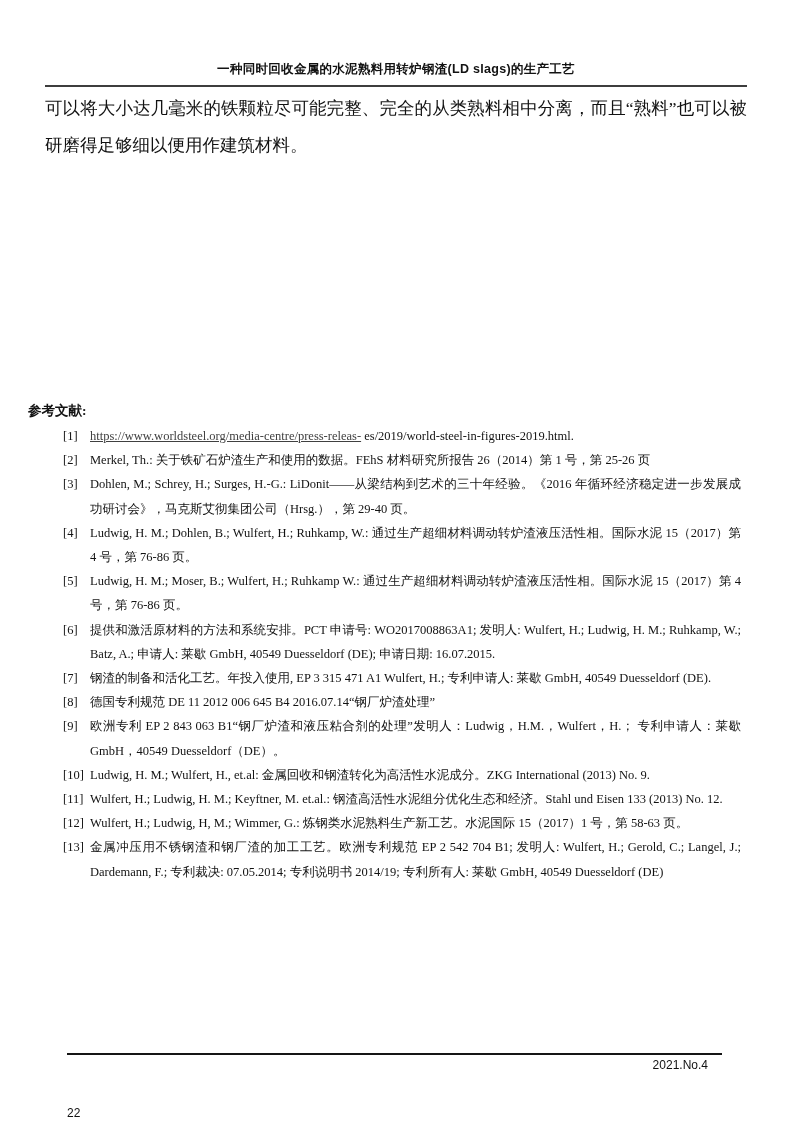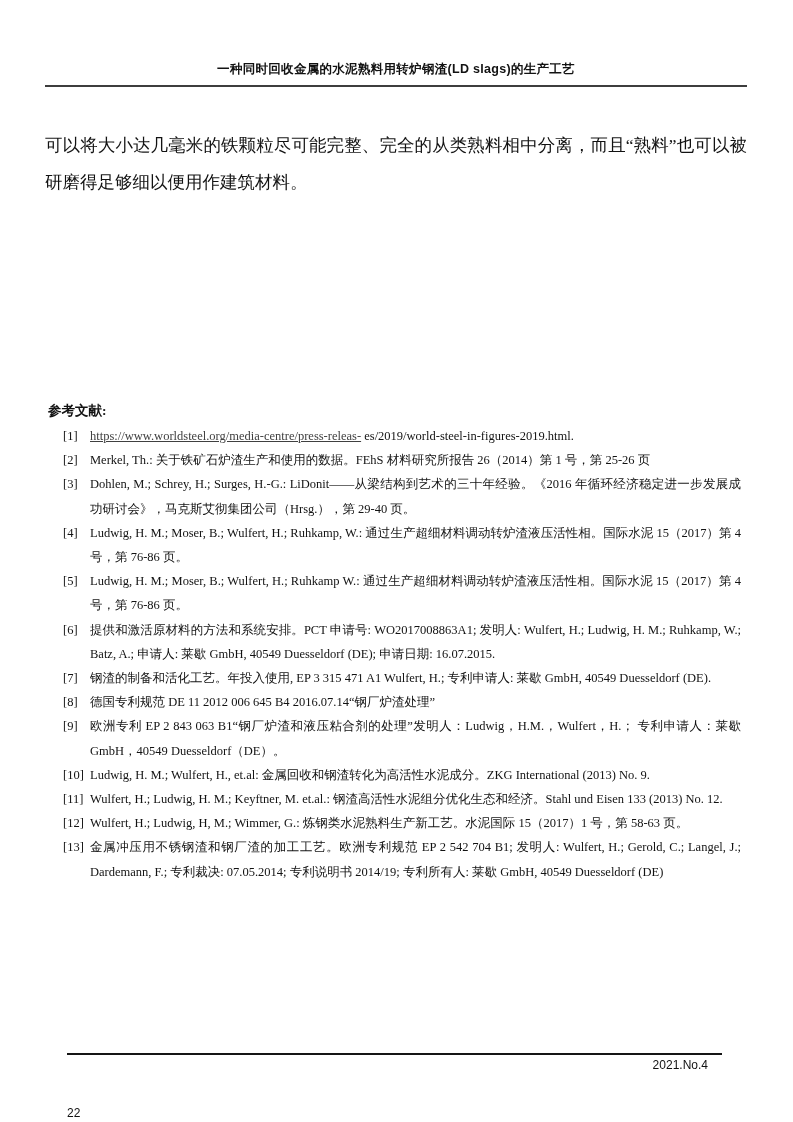--- a/index.html
+++ b/index.html
@@ -18,27 +18,27 @@
     font-weight:700; font-size:12.5px; letter-spacing:0.3px;
     white-space:nowrap;
   }
   .header-rule {
     position:absolute; top:85px; left:45px; width:702px;
     border-top:2.5px solid #3d3d3d; height:0;
   }
   .body-text {
     position:absolute; top:90px; left:45px; width:702px;
     font-size:17.5px; line-height:36.6px;
-    text-align:justify; text-justify:inter-ideograph;margin-top:37px;
+    text-align:justify; text-justify:inter-ideograph;
   }
   .body-text p { margin:0; }
   .body-text p + p { text-indent:2em; margin-top:3px; }
 
   .refs-heading {
-    position:absolute; top:402px; left:48px;
+    position:absolute; top:402px; left:28px;
     font-size:13.5px; font-weight:700;
   }
   .refs {
     position:absolute; top:424px; left:63px; width:678px;
     font-size:12.5px; line-height:24.2px;
     text-align:justify;
   }
   .ref-item { position:relative; padding-left:27px; }
   .ref-num  { position:absolute; left:0; top:0; }
   .seg-n    { font-style:normal; }
@@ -69,21 +69,21 @@
   <div class="body-text">
     <p>可以将大小达几毫米的铁颗粒尽可能完整、完全的从类熟料相中分离，而且“熟料”也可以被研磨得足够细以便用作建筑材料。</p>
   </div>
 
   <div class="refs-heading">参考文献:</div>
 
   <div class="refs">
       <div class="ref-item"><span class="ref-num">[1]</span><span class="ref-text"><span class="seg-link">https://www.worldsteel.org/media-centre/press-releas-</span><span class="seg-n"> es/2019/world-steel-in-figures-2019.html.</span></span></div>
       <div class="ref-item"><span class="ref-num">[2]</span><span class="ref-text"><span class="seg-n">Merkel, Th.: </span><span class="seg-i">关于铁矿石炉渣生产和使用的数据。</span><span class="seg-n">FEhS </span><span class="seg-i">材料研究所报告 26（2014）第 1 号，第 25-26 页</span></span></div>
       <div class="ref-item"><span class="ref-num">[3]</span><span class="ref-text"><span class="seg-n">Dohlen, M.; Schrey, H.; Surges, H.-G.: LiDonit——</span><span class="seg-i">从梁结构到艺术的三十年经验。《2016 年循环经济稳定进一步发展成功研讨会》，马克斯艾彻集团公司（Hrsg.），第 29-40 页。</span></span></div>
-      <div class="ref-item"><span class="ref-num">[4]</span><span class="ref-text"><span class="seg-n">Ludwig, H. M.; Moser, B.; Wulfert, H.; Ruhkamp, W.: </span><span class="seg-i">通过生产超细材料调动转炉渣液压活性相。国际水泥 15（2017）第 4 号，第 76-86 页。</span></span></div>
+      <div class="ref-item"><span class="ref-num">[4]</span><span class="ref-text"><span class="seg-n">Ludwig, H. M.; Dohlen, B.; Wulfert, H.; Ruhkamp, W.: </span><span class="seg-i">通过生产超细材料调动转炉渣液压活性相。国际水泥 15（2017）第 4 号，第 76-86 页。</span></span></div>
       <div class="ref-item"><span class="ref-num">[5]</span><span class="ref-text"><span class="seg-n">Ludwig, H. M.; Moser, B.; Wulfert, H.; Ruhkamp W.: </span><span class="seg-i">通过生产超细材料调动转炉渣液压活性相。国际水泥 15（2017）第 4 号，第 76-86 页。</span></span></div>
       <div class="ref-item"><span class="ref-num">[6]</span><span class="ref-text"><span class="seg-i">提供和激活原材料的方法和系统安排。</span><span class="seg-n">PCT </span><span class="seg-i">申请号</span><span class="seg-n">: WO2017008863A1;  </span><span class="seg-i">发明人</span><span class="seg-n">: Wulfert, H.; Ludwig, H. M.; Ruhkamp, W.; Batz, A.;  </span><span class="seg-i">申请人</span><span class="seg-n">: </span><span class="seg-i">莱歇</span><span class="seg-n"> GmbH, 40549 Duesseldorf (DE);  </span><span class="seg-i">申请日期</span><span class="seg-n">: 16.07.2015.</span></span></div>
       <div class="ref-item"><span class="ref-num">[7]</span><span class="ref-text"><span class="seg-i">钢渣的制备和活化工艺。年投入使用</span><span class="seg-n">, EP 3 315 471 A1 Wulfert, H.;  </span><span class="seg-i">专利申请人</span><span class="seg-n">: </span><span class="seg-i">莱歇</span><span class="seg-n"> GmbH, 40549 Duesseldorf (DE).</span></span></div>
       <div class="ref-item"><span class="ref-num">[8]</span><span class="ref-text"><span class="seg-i">德国专利规范 DE 11 2012 006 645 B4 2016.07.14“钢厂炉渣处理”</span></span></div>
       <div class="ref-item"><span class="ref-num">[9]</span><span class="ref-text"><span class="seg-i">欧洲专利 EP 2 843 063 B1“钢厂炉渣和液压粘合剂的处理”发明人：</span><span class="seg-n">Ludwig，H.M.，Wulfert，H.； </span><span class="seg-i">专利申请人：莱歇</span><span class="seg-n"> GmbH，40549 Duesseldorf（DE）。</span></span></div>
       <div class="ref-item"><span class="ref-num">[10]</span><span class="ref-text"><span class="seg-n">Ludwig, H. M.; Wulfert, H., et.al: </span><span class="seg-i">金属回收和钢渣转化为高活性水泥成分。</span><span class="seg-n">ZKG International (2013) No. 9.</span></span></div>
       <div class="ref-item"><span class="ref-num">[11]</span><span class="ref-text"><span class="seg-n">Wulfert, H.; Ludwig, H. M.; Keyftner, M. et.al.: </span><span class="seg-i">钢渣高活性水泥组分优化生态和经济。</span><span class="seg-n">Stahl und Eisen 133 (2013) No. 12.</span></span></div>
       <div class="ref-item"><span class="ref-num">[12]</span><span class="ref-text"><span class="seg-n">Wulfert, H.; Ludwig, H, M.; Wimmer, G.: </span><span class="seg-i">炼钢类水泥熟料生产新工艺。水泥国际 15（2017）1 号，第 58-63 页。</span></span></div>
       <div class="ref-item"><span class="ref-num">[13]</span><span class="ref-text"><span class="seg-i">金属冲压用不锈钢渣和钢厂渣的加工工艺。欧洲专利规范</span><span class="seg-n"> EP 2 542 704 B1;  </span><span class="seg-i">发明人</span><span class="seg-n">: Wulfert, H.; Gerold, C.; Langel, J.; Dardemann, F.;  </span><span class="seg-i">专利裁决</span><span class="seg-n">: 07.05.2014;  </span><span class="seg-i">专利说明书</span><span class="seg-n"> 2014/19;  </span><span class="seg-i">专利所有人</span><span class="seg-n">: </span><span class="seg-i">莱歇</span><span class="seg-n"> GmbH, 40549 Duesseldorf (DE)</span></span></div>
     </div>

